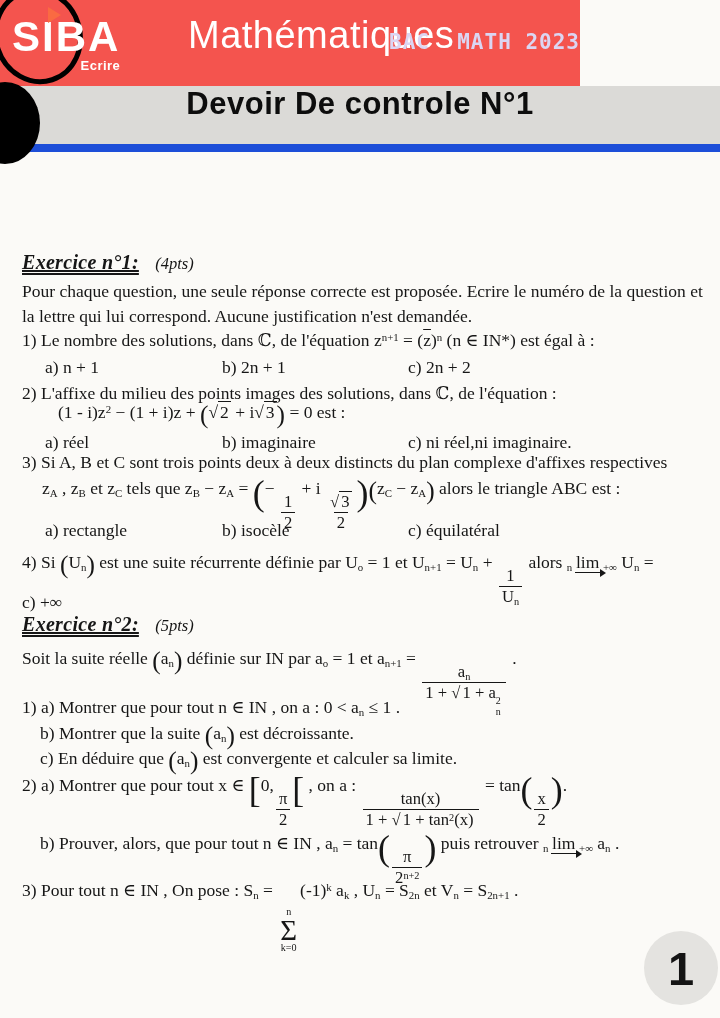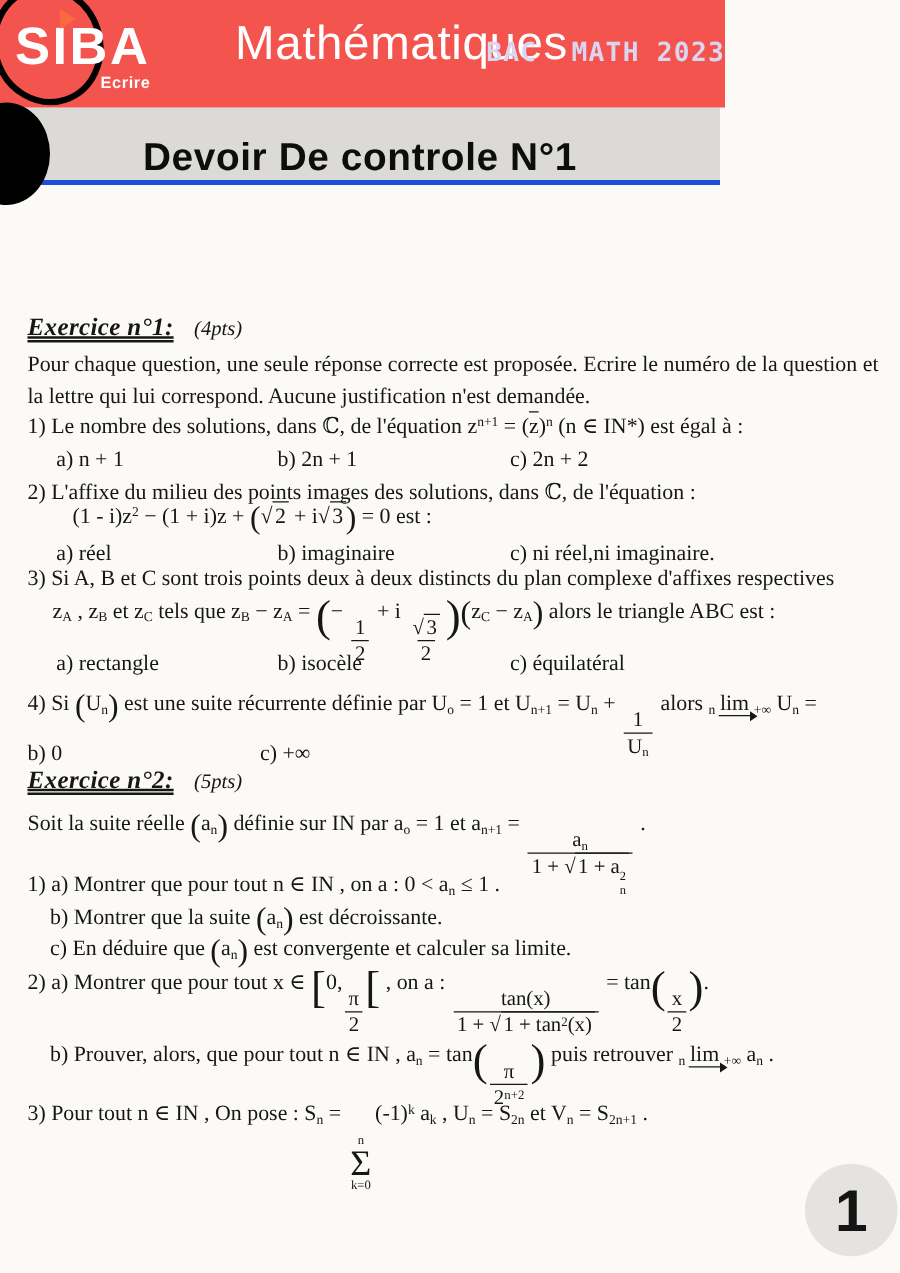--- a/index.html
+++ b/index.html
@@ -13,22 +13,22 @@
   .ring{position:absolute;left:-14px;top:-6px;z-index:1}
   .logo{position:absolute;left:12px;top:16px;z-index:3;color:#fff;font-family:"Liberation Sans",sans-serif;font-weight:bold;line-height:1}
   .logo-name{font-size:42px;letter-spacing:2px}
   .logo-sub{font-size:13px;text-align:right;margin-top:1px;letter-spacing:.5px}
   .logo-tri{position:absolute;left:36px;top:-9px;width:0;height:0;
     border-top:8px solid transparent;border-bottom:8px solid transparent;border-left:13px solid #fa6a42}
   .subject{position:absolute;left:188px;top:14px;z-index:3;color:#fff;
     font-family:"Liberation Sans",sans-serif;font-weight:normal;font-size:38px;letter-spacing:.5px}
   .edition{position:absolute;right:0px;top:30px;z-index:3;color:#dbd5f2;
     font-family:"DejaVu Sans Mono",monospace;font-weight:bold;font-size:21px;letter-spacing:1px;white-space:pre}
-  .titlebar{position:absolute;top:86px;left:0;width:576px;height:58px;background:#dbdad7;z-index:1;
-    display:flex;align-items:flex-end;justify-content:center;border-bottom:4px solid #1d4ed8}
+  .titlebar{position:absolute;top:86px;left:0;width:720px;height:58px;background:#dbdad7;z-index:1;
+    display:flex;align-items:flex-start;justify-content:center;border-bottom:8px solid #1d4ed8}
   .doc-title{font-family:"Liberation Sans",sans-serif;font-weight:bold;font-size:31px;color:#0d0d0d;letter-spacing:.5px}
   .blob{position:absolute;left:-30px;top:82px;width:70px;height:82px;background:#000;border-radius:50%;z-index:4}
   
   .line{position:absolute;left:22px;right:8px;font-size:17.5px;white-space:nowrap}
   .wrap{white-space:normal;width:682px;line-height:24.5px}
   .ex-title{font-weight:bold;font-style:italic;font-size:20px;text-decoration:underline double;letter-spacing:.3px}
   .ex-pts{font-style:italic;font-size:16.5px;margin-left:12px}
   .opts{display:flex}
   .opts .o1{margin-left:23px;width:177px}
   .opts .o2{width:186px}
@@ -111,21 +111,20 @@
   <span class="o1">a) rectangle</span>
   <span class="o2">b) isocèle</span>
   <span class="o3">c) équilatéral</span>
 </div>
 
 <div class="line" style="top:552px"><span>4) Si </span><span class="big">(</span><span>U</span><sub>n</sub><span class="big">)</span><span> est une suite récurrente définie par U</span><sub>o</sub><span> = 1 et  U</span><sub>n+1</sub><span> = U</span><sub>n</sub><span> + </span><span class="frac">
       <span class="num"><span>1</span></span>
       <span class="den"><span>U</span><sub>n</sub></span>
     </span><span>  alors  </span><span class="limw"><sub>n </sub><span class="limword">lim</span><sub> +∞</sub></span><span>  U</span><sub>n</sub><span> =</span></div>
 <div class="line opts" style="top:592px">
-  <span class="o2">b) 0</span>
   <span class="o3">c) +∞</span>
 </div>
 
 <div class="line" style="top:613px">
   <span class="ex-title">Exercice n°2:</span>
   <span class="ex-pts">(5pts)</span>
 </div>
 
 <div class="line" style="top:648px"><span>Soit la suite réelle </span><span class="big">(</span><span>a</span><sub>n</sub><span class="big">)</span><span> définie sur IN par  a</span><sub>o</sub><span> = 1 et  a</span><sub>n+1</sub><span> = </span><span class="frac">
       <span class="num"><span>a</span><sub>n</sub></span>

